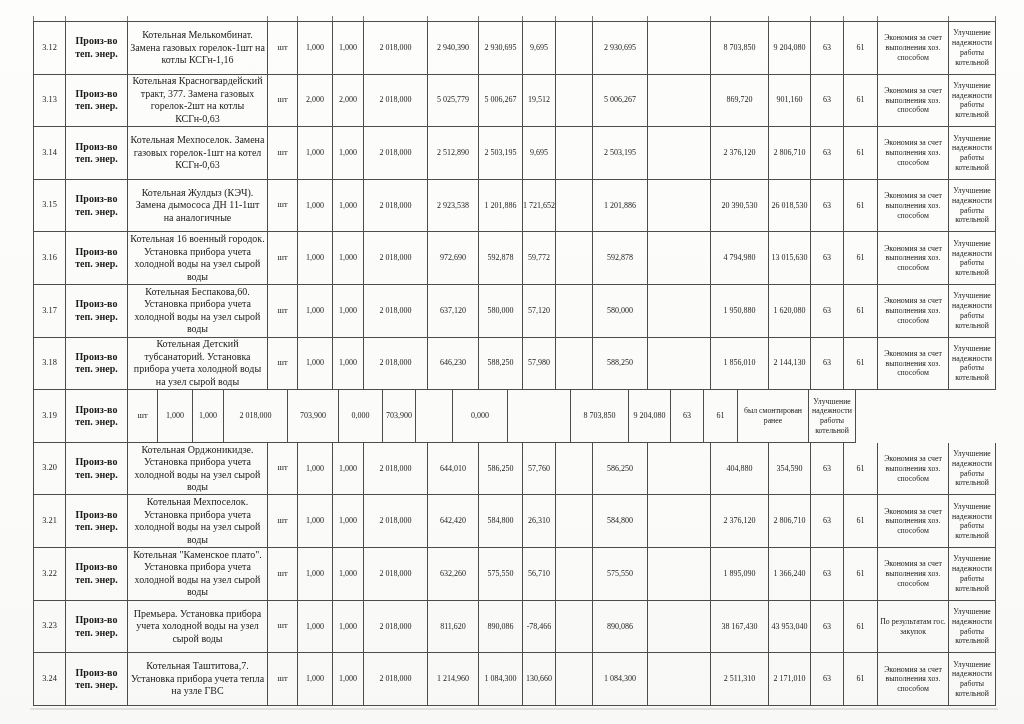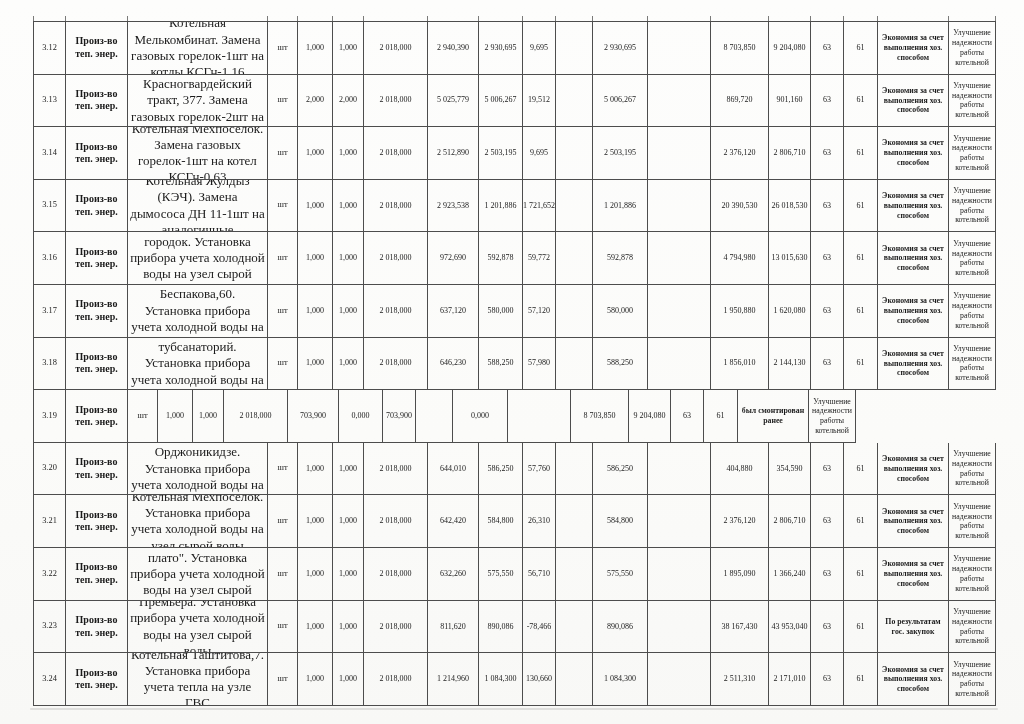--- a/index.html
+++ b/index.html
@@ -21,26 +21,26 @@
   .row { flex:1 1 0; display:flex; min-height:0; }
   .cell {
     border-right:1px solid #4d4d4d; border-bottom:1px solid #4d4d4d;
     display:flex; align-items:center; justify-content:center;
     text-align:center; padding:1px 2px; overflow:hidden;
     font-size:8.4px; line-height:1.25; color:#1b1b1b;
   }
   .num  { white-space:nowrap; font-size:8px; letter-spacing:0; }
   .small{ font-size:7.8px; }
   .c1 {width:32px;}  .c2 {width:62px; font-size:10px;font-weight:bold;}
-  .c3 {width:140px; font-size:13px;}
+  .c3 {width:140px; font-size:10px;}
   .c4 {width:30px;font-family:Liberation Serif, serif;}  .c5 {width:35px;}  .c6 {width:31px;}
   .c7 {width:64px;}  .c8 {width:51px;}  .c9 {width:44px;}
   .c10{width:33px;}  .c11{width:37px;}  .c12{width:55px;}
   .c13{width:63px;}  .c14{width:58px;}  .c15{width:42px;}
-  .c16{width:33px;}  .c17{width:34px;}  .c18{width:71px;font-weight:bold;}
+  .c16{width:33px;}  .c17{width:34px;}  .c18{width:71px;}
   .c19{width:47px;}
 
   
   .stub-row {
     position:absolute; left:33px; top:16px; width:963px; height:5px;
     display:flex; border-left:1px solid rgba(77,77,77,.75);
     filter:blur(0.2px);
   }
   .stub-row .s { border-right:1px solid rgba(77,77,77,.75); }
 

